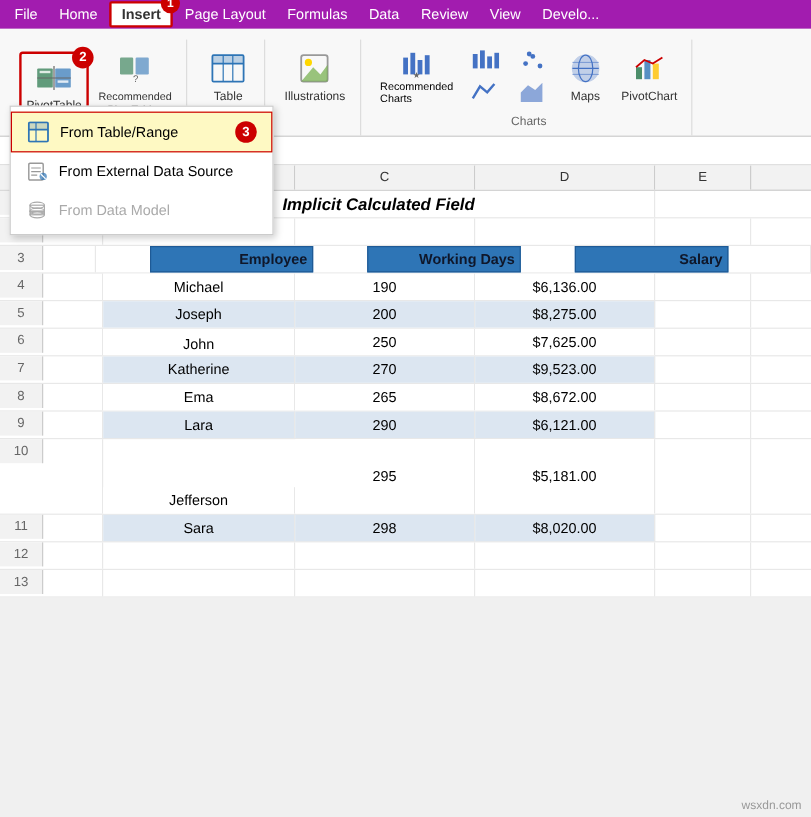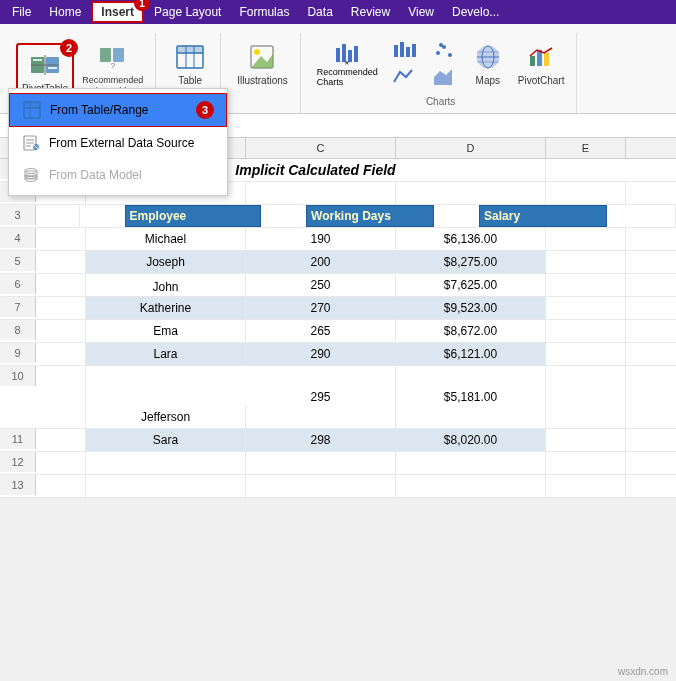--- a/index.html
+++ b/index.html
@@ -7,21 +7,21 @@
       font-family: 'Segoe UI', Arial, sans-serif;
       background: #f0f0f0;
       width: 676px;
       height: 681px;
       overflow: hidden;
       font-size: 12px;
     }
 
     
     .menu-bar {
-      background: #4c1d95;
+      background: #a21caf;
       height: 24px;
       display: flex;
       align-items: center;
       padding: 0 4px;
       color: white;
       font-size: 12px;
       gap: 2px;
     }
     .menu-item {
       padding: 2px 8px;
@@ -138,21 +138,21 @@
     }
     .dropdown-item {
       display: flex;
       align-items: center;
       padding: 6px 12px;
       cursor: pointer;
       font-size: 12px;
       gap: 8px;
     }
     .dropdown-item.highlighted {
-      background: #3b82f6;
+      background: #fef9c3;
       border: 1px solid #c00;
     }
     .dropdown-item.disabled {
       color: #aaa;
       cursor: default;
     }
     .dropdown-item .di-icon {
       width: 20px;
       height: 20px;
       display: flex;
@@ -224,23 +224,23 @@
       padding: 2px 4px;
       font-size: 12px;
       min-height: 22px;
       overflow: hidden;
     }
     .sheet-cell.center { justify-content: center; }
 
     
     .table-header-cell {
       background: #2e75b6;
-      color: #fef9c3;
+      color: #0f172a;
       font-weight: bold;
-      justify-content: flex-start;
+      justify-content: flex-end;
       border: 1px solid #1e5a96;
       margin-left: 45px;
     }
     .table-data-cell {
       background: white;
       justify-content: center;
     }
     .table-data-cell.stripe {
       background: #dce6f1;
     }

